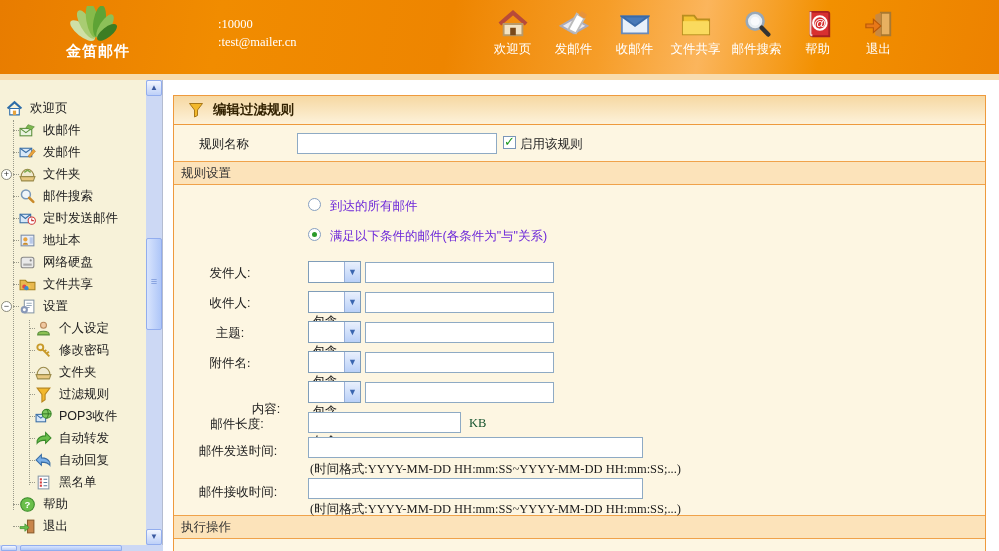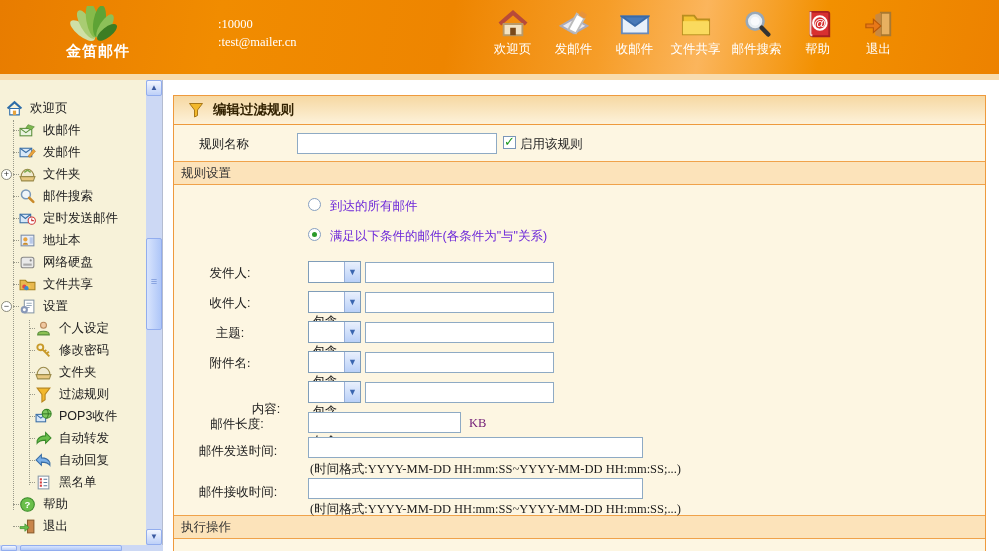--- a/index.html
+++ b/index.html
@@ -390,21 +390,21 @@
 
     <span class="flabel" style="left:0;width:112px;top:216px;margin-left:36px;">内容:</span>
     <span class="sel" style="left:134px;top:196px;">
         <span class="sel-text">包含</span>
         <span class="sel-btn">▼</span>
       </span>
     <input class="ti" style="left: 191px; top: 197px; width: 189px;" value="">
 
     <span class="flabel" style="left:0;width:126px;top:231px;">邮件长度:</span>
     <input class="ti" style="left: 134px; top: 227px; width: 153px;" value="">
-    <span class="serif" style="position:absolute;left:295px;top:231px;color:#701a75;">KB</span>
+    <span class="serif" style="position:absolute;left:295px;top:231px;color:#14532d;">KB</span>
 
     <span class="flabel" style="left:0;width:128px;top:258px;">邮件发送时间:</span>
     <input class="ti" style="left: 134px; top: 252px; width: 335px;" value="">
     <span class="hint" style="left:136px;top:276px;">(时间格式:YYYY-MM-DD HH:mm:SS~YYYY-MM-DD HH:mm:SS;...)</span>
 
     <span class="flabel" style="left:0;width:128px;top:299px;">邮件接收时间:</span>
     <input class="ti" style="left: 134px; top: 293px; width: 335px;" value="">
     <span class="hint" style="left:136px;top:316px;">(时间格式:YYYY-MM-DD HH:mm:SS~YYYY-MM-DD HH:mm:SS;...)</span>
   </div>
 

